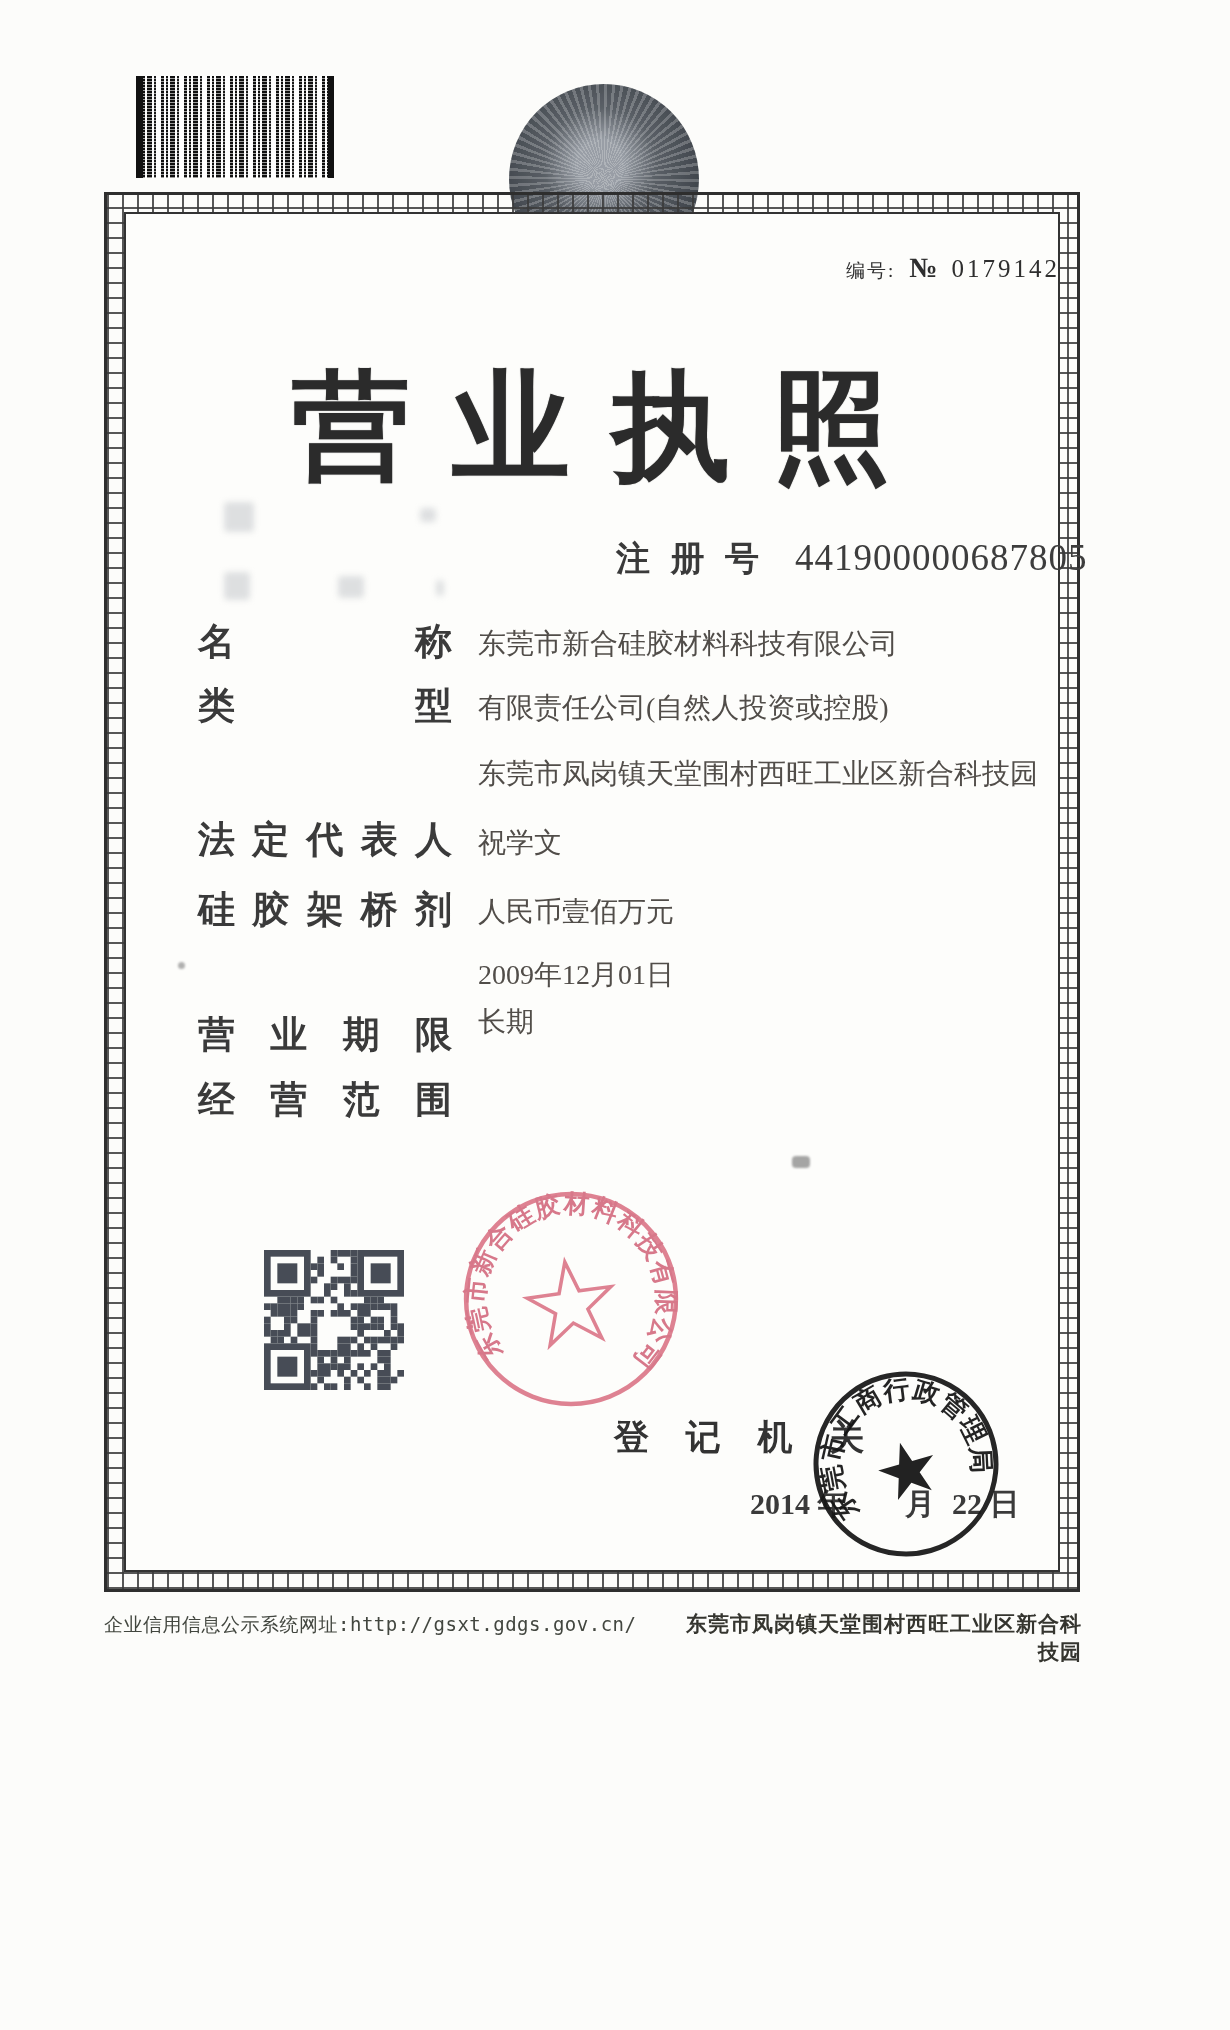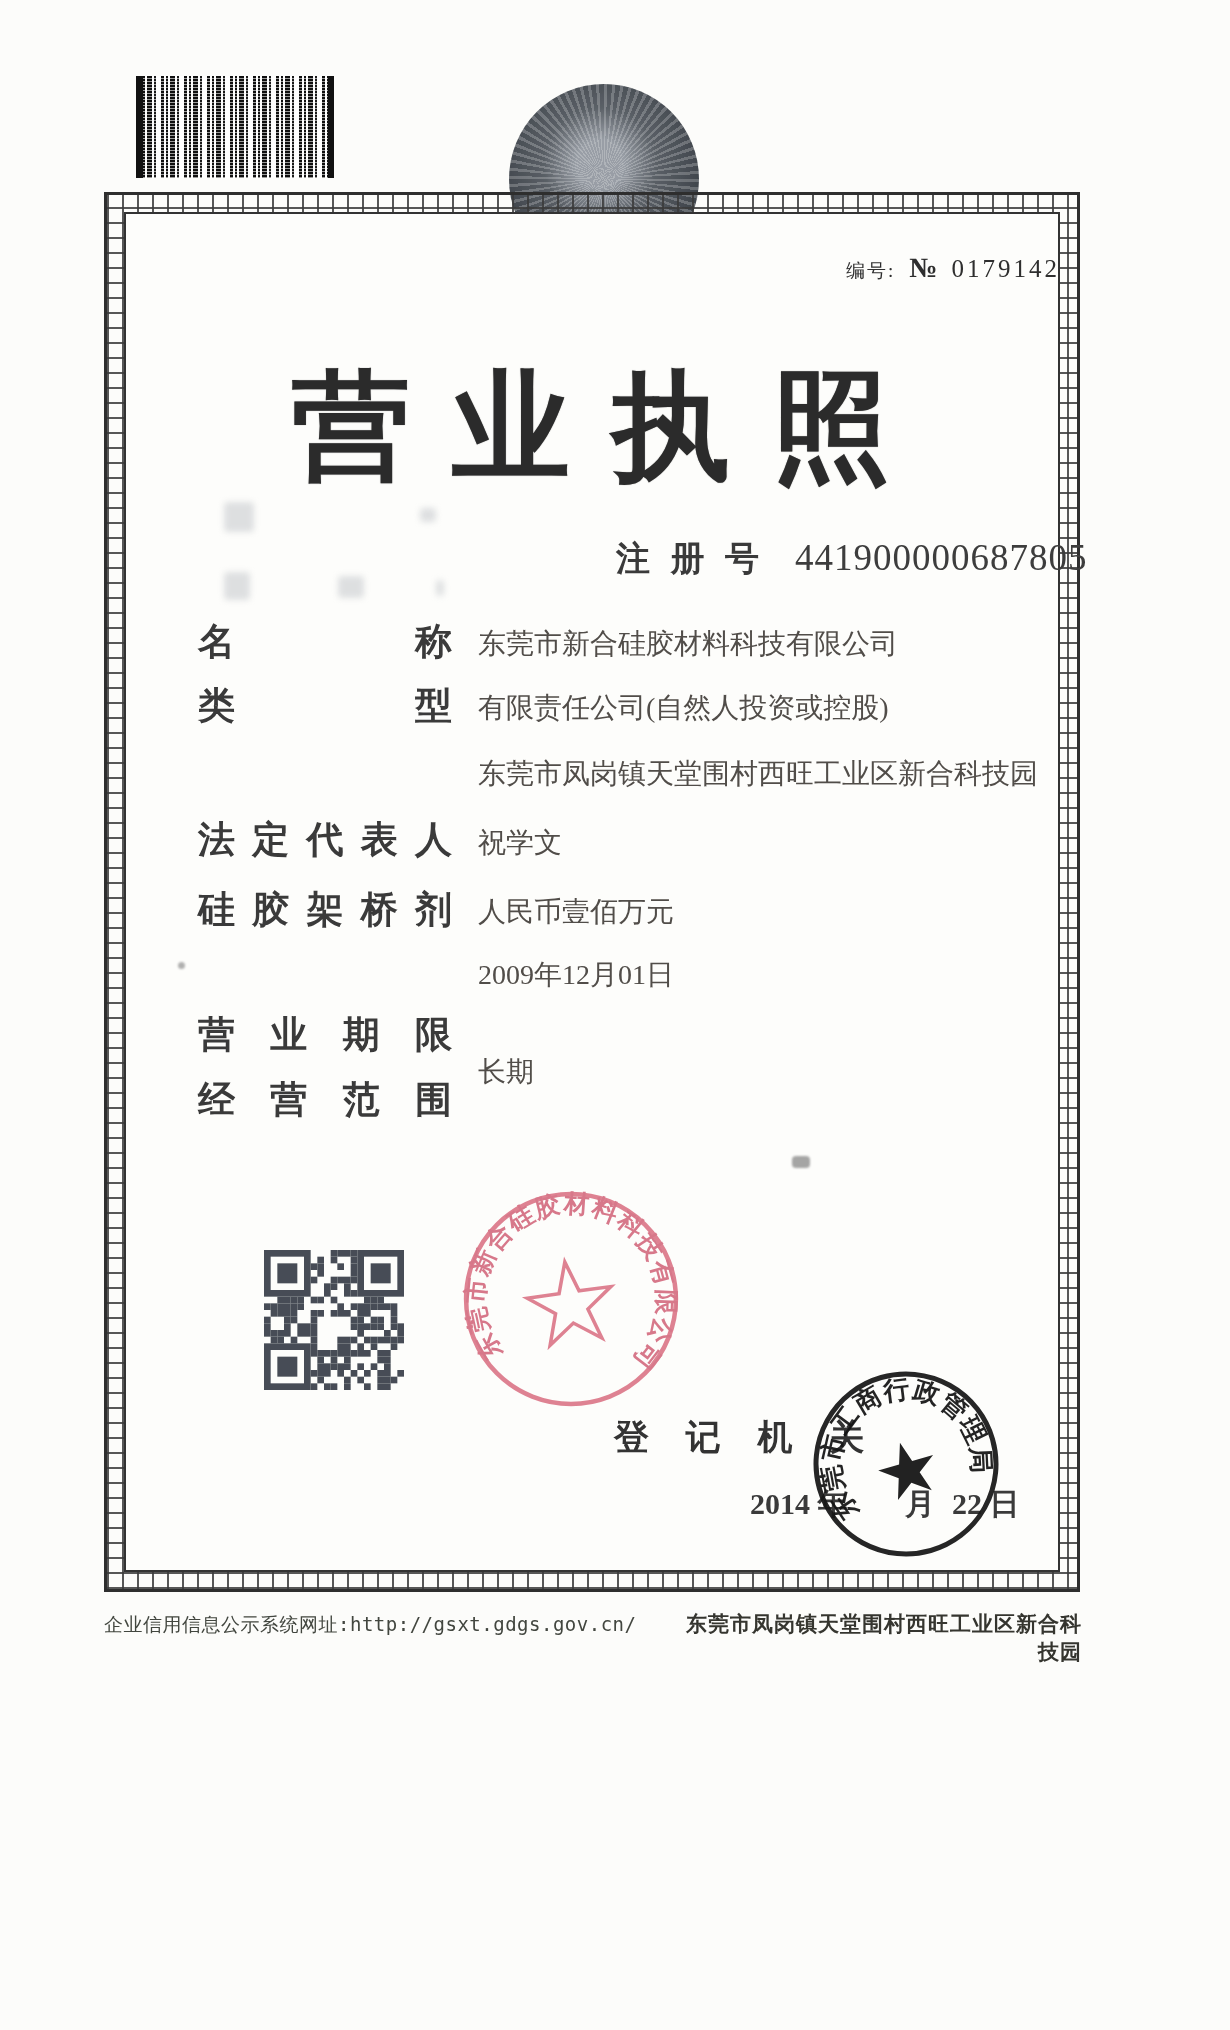--- a/index.html
+++ b/index.html
@@ -118,21 +118,21 @@
 
   <div class="field-label" style="top:815px">法定代表人</div>
   <div class="field-value" style="top:824px">祝学文</div>
 
   <div class="field-label" style="top:885px">硅胶架桥剂</div>
   <div class="field-value" style="top:893px">人民币壹佰万元</div>
 
   <div class="field-value" style="top:956px">2009年12月01日</div>
 
   <div class="field-label" style="top:1010px">营业期限</div>
-  <div class="field-value" style="top:1053px">长期</div>
+  <div class="field-value" style="top:1003px">长期</div>
 
   <div class="field-label" style="top:1075px">经营范围</div>
 
   <div class="qr" id="qr"><svg width="140" height="140" viewBox="0 0 140 140">
         <rect x="0" y="0" width="46.66666666666667" height="46.66666666666667" fill="#474c56"></rect>
         <rect x="6.666666666666667" y="6.666666666666667" width="33.333333333333336" height="33.333333333333336" fill="#fdfdfb"></rect>
         <rect x="13.333333333333334" y="13.333333333333334" width="20" height="20" fill="#474c56"></rect>
         <rect x="93.33333333333334" y="0" width="46.66666666666667" height="46.66666666666667" fill="#474c56"></rect>
         <rect x="100" y="6.666666666666667" width="33.333333333333336" height="33.333333333333336" fill="#fdfdfb"></rect>
         <rect x="106.66666666666667" y="13.333333333333334" width="20" height="20" fill="#474c56"></rect>

